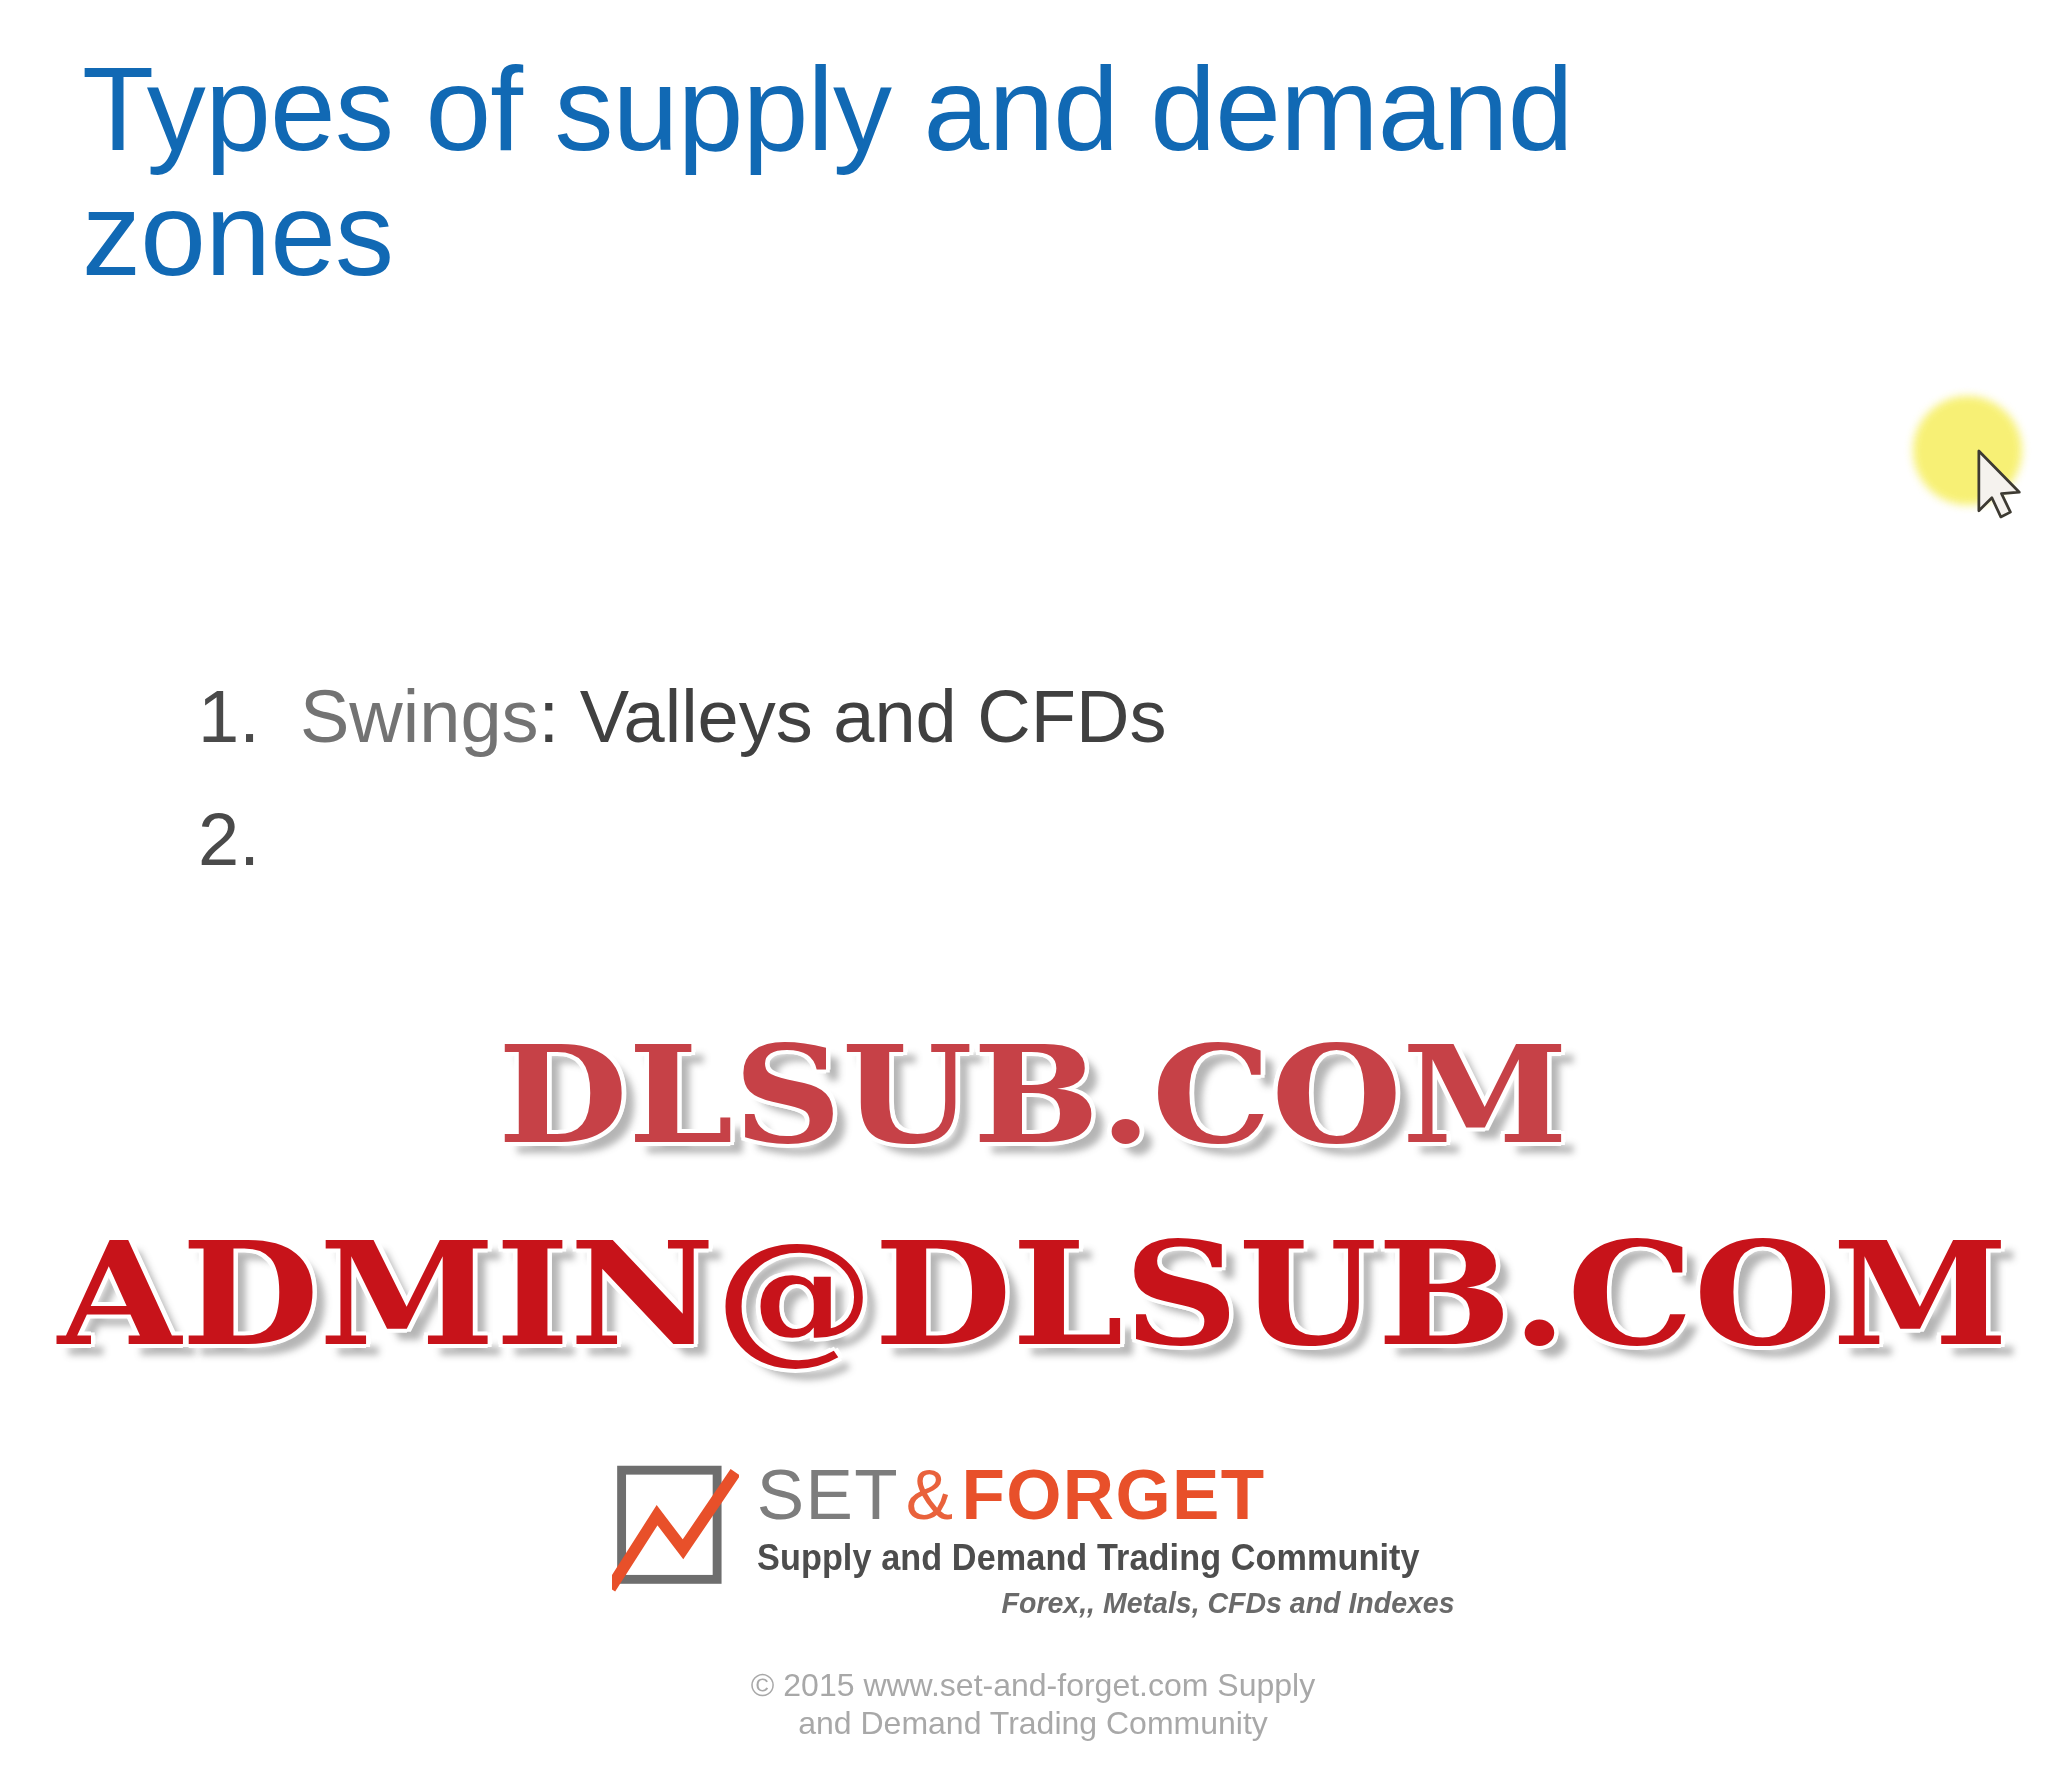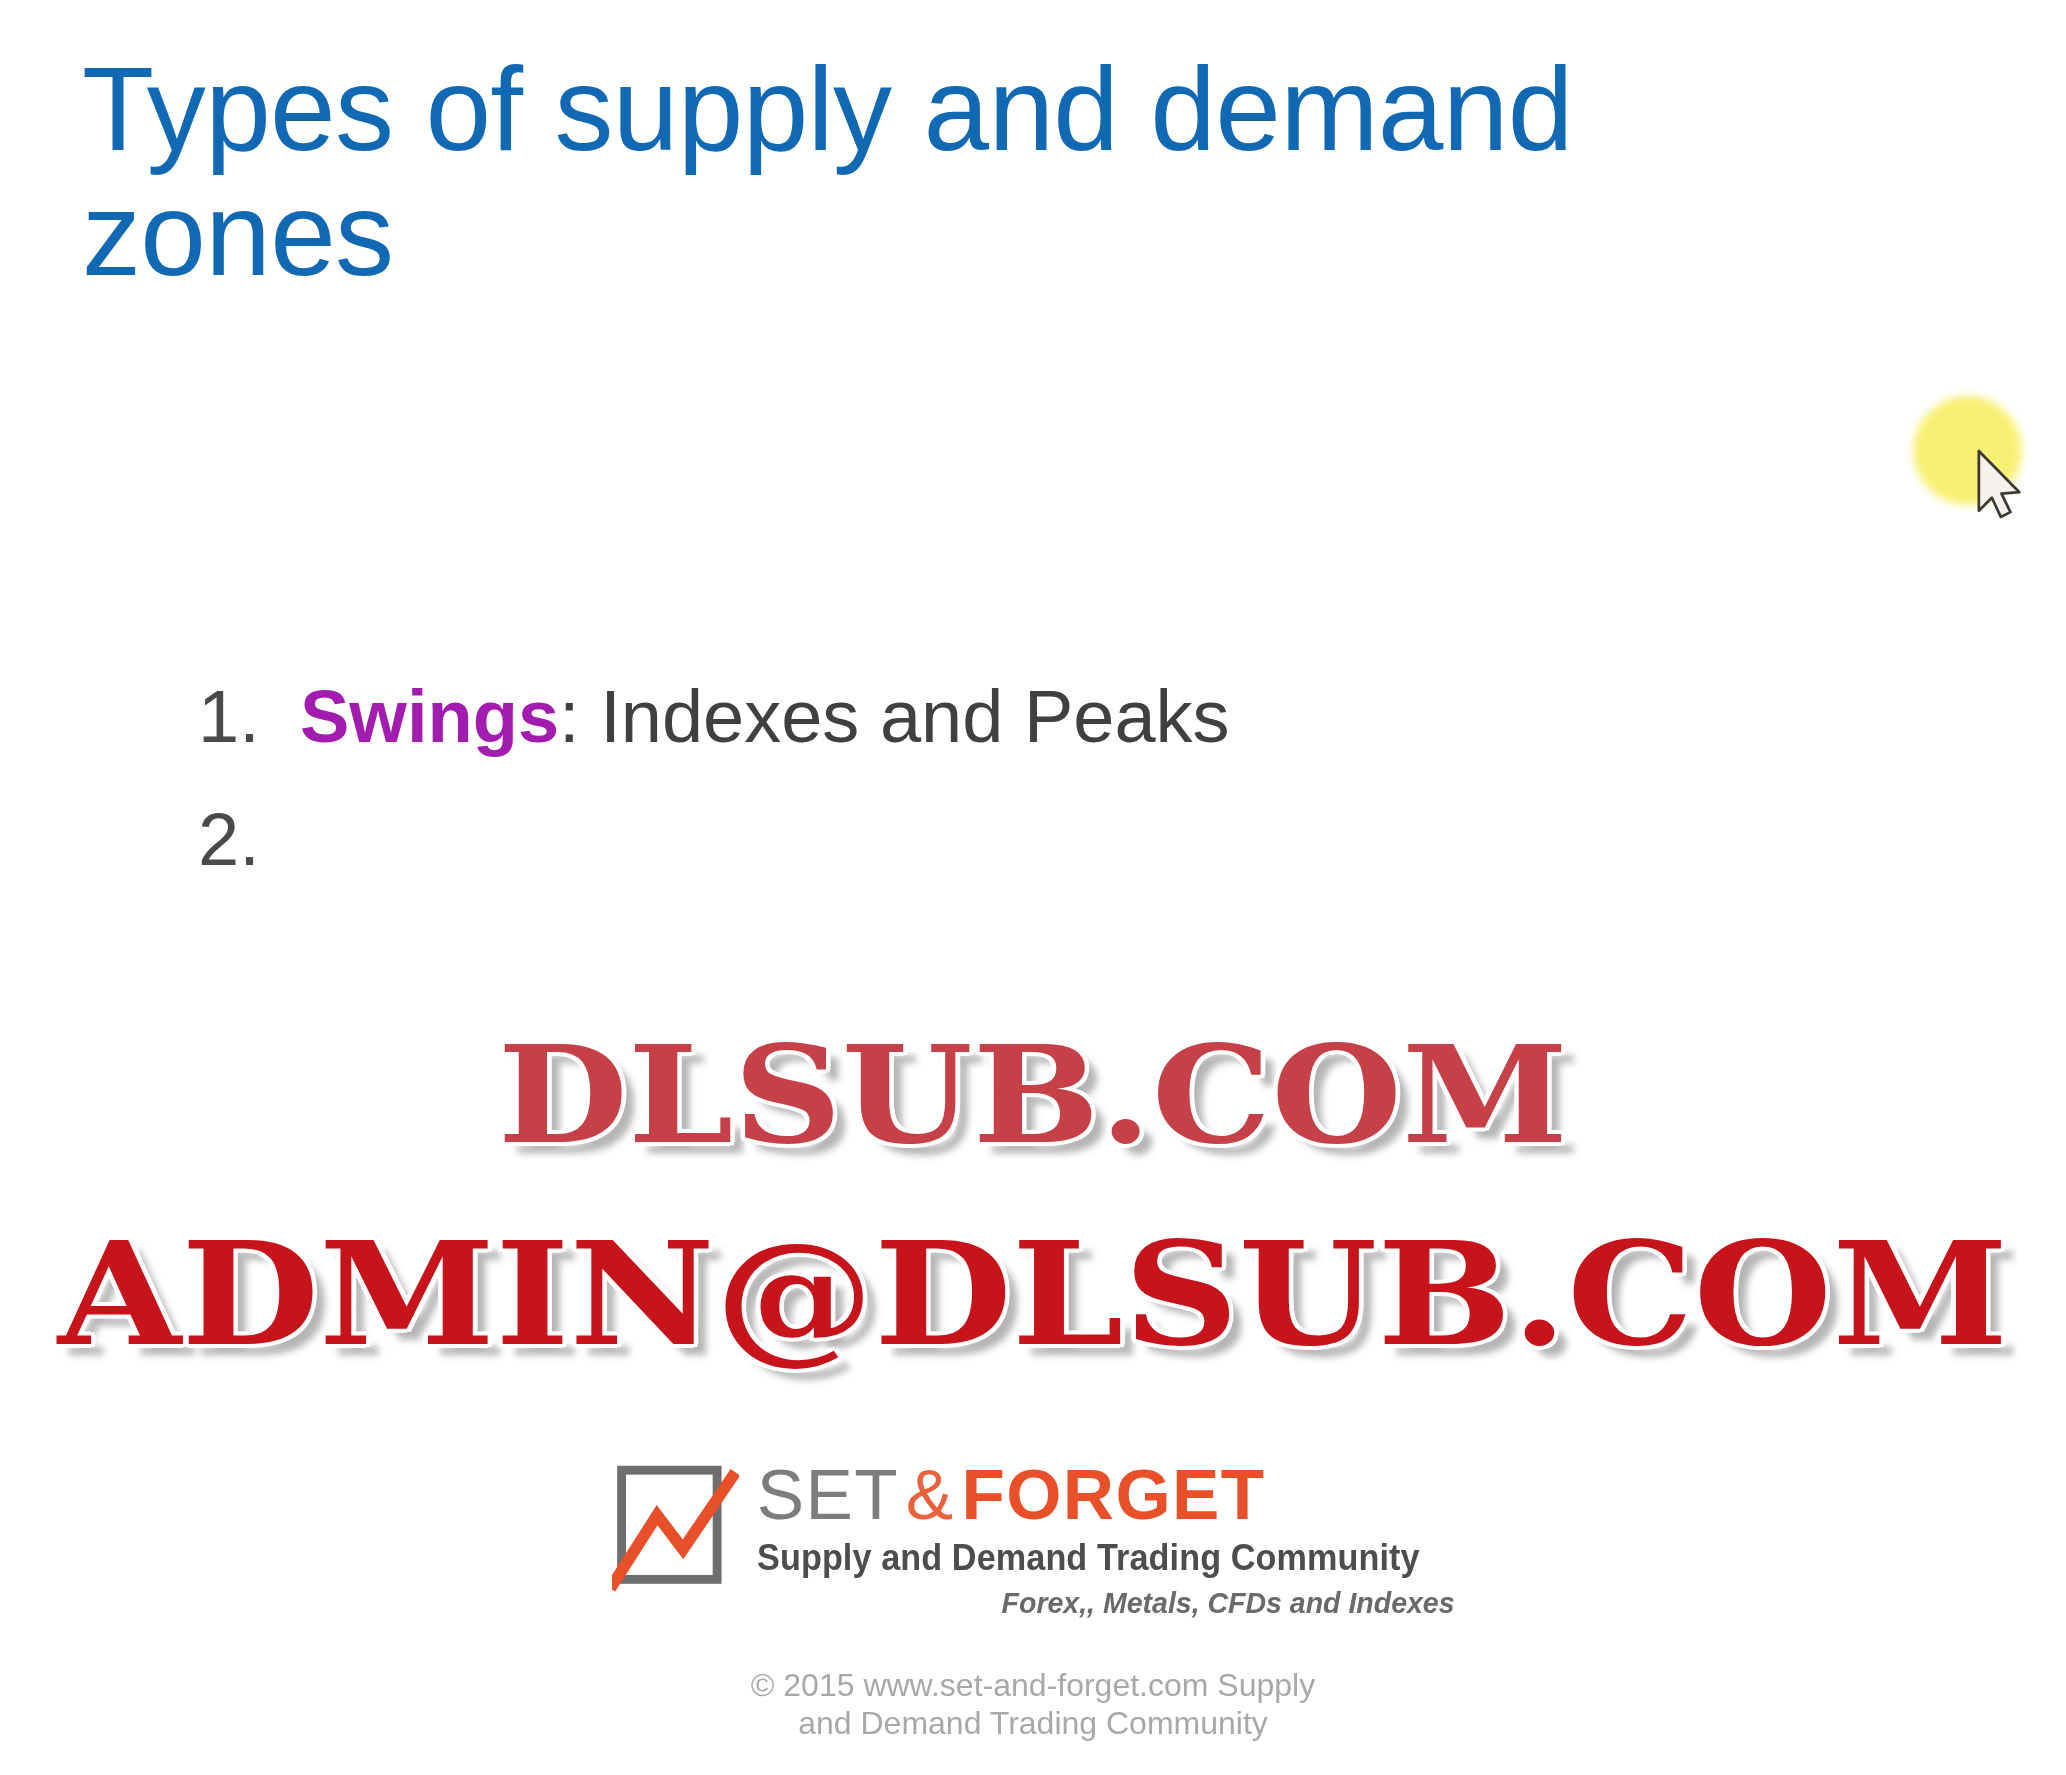--- a/index.html
+++ b/index.html
@@ -55,21 +55,21 @@
     margin-bottom: 36px;
     white-space: nowrap;
   }
   .bullet-num {
     width: 102px;
     flex: 0 0 102px;
     font-weight: 400;
     color: #4a4a4a;
   }
   .bullet-text { font-weight: 400; }
-  .bullet-text .b { font-weight: 700; color: #a21caf; }
+  .bullet-text .b { font-weight: 400; color: #737373; }
 
   
   .cursor-wrap {
     position: absolute;
     left: 1913px;
     top: 396px;
     width: 137px;
     height: 137px;
   }
   .cursor-halo {
@@ -216,21 +216,21 @@
     <div class="cursor-halo"></div>
     <svg class="cursor-arrow" viewBox="0 0 74 102">
       <path d="M4 3 L4 90 L23 71 L36 99 L50 92 L37 65 L63 63 Z" fill="#f5f2ee" stroke="#3d3a32" stroke-width="4" stroke-linejoin="round"></path>
     </svg>
   </div>
 
   <div class="bullets">
 
     <div class="bullet-row">
       <span class="bullet-num">1.</span>
-      <span class="bullet-text"><span class="b">Swings</span><span>: Indexes and Peaks</span></span>
+      <span class="bullet-text"><span class="b">Swings</span><span>: Valleys and CFDs</span></span>
     </div>
 
     <div class="bullet-row">
       <span class="bullet-num">2.</span>
     </div>
 
   </div>
 
   <div class="wm wm-1">DLSUB.COM</div>
   <div class="wm wm-2">ADMIN@DLSUB.COM</div>

